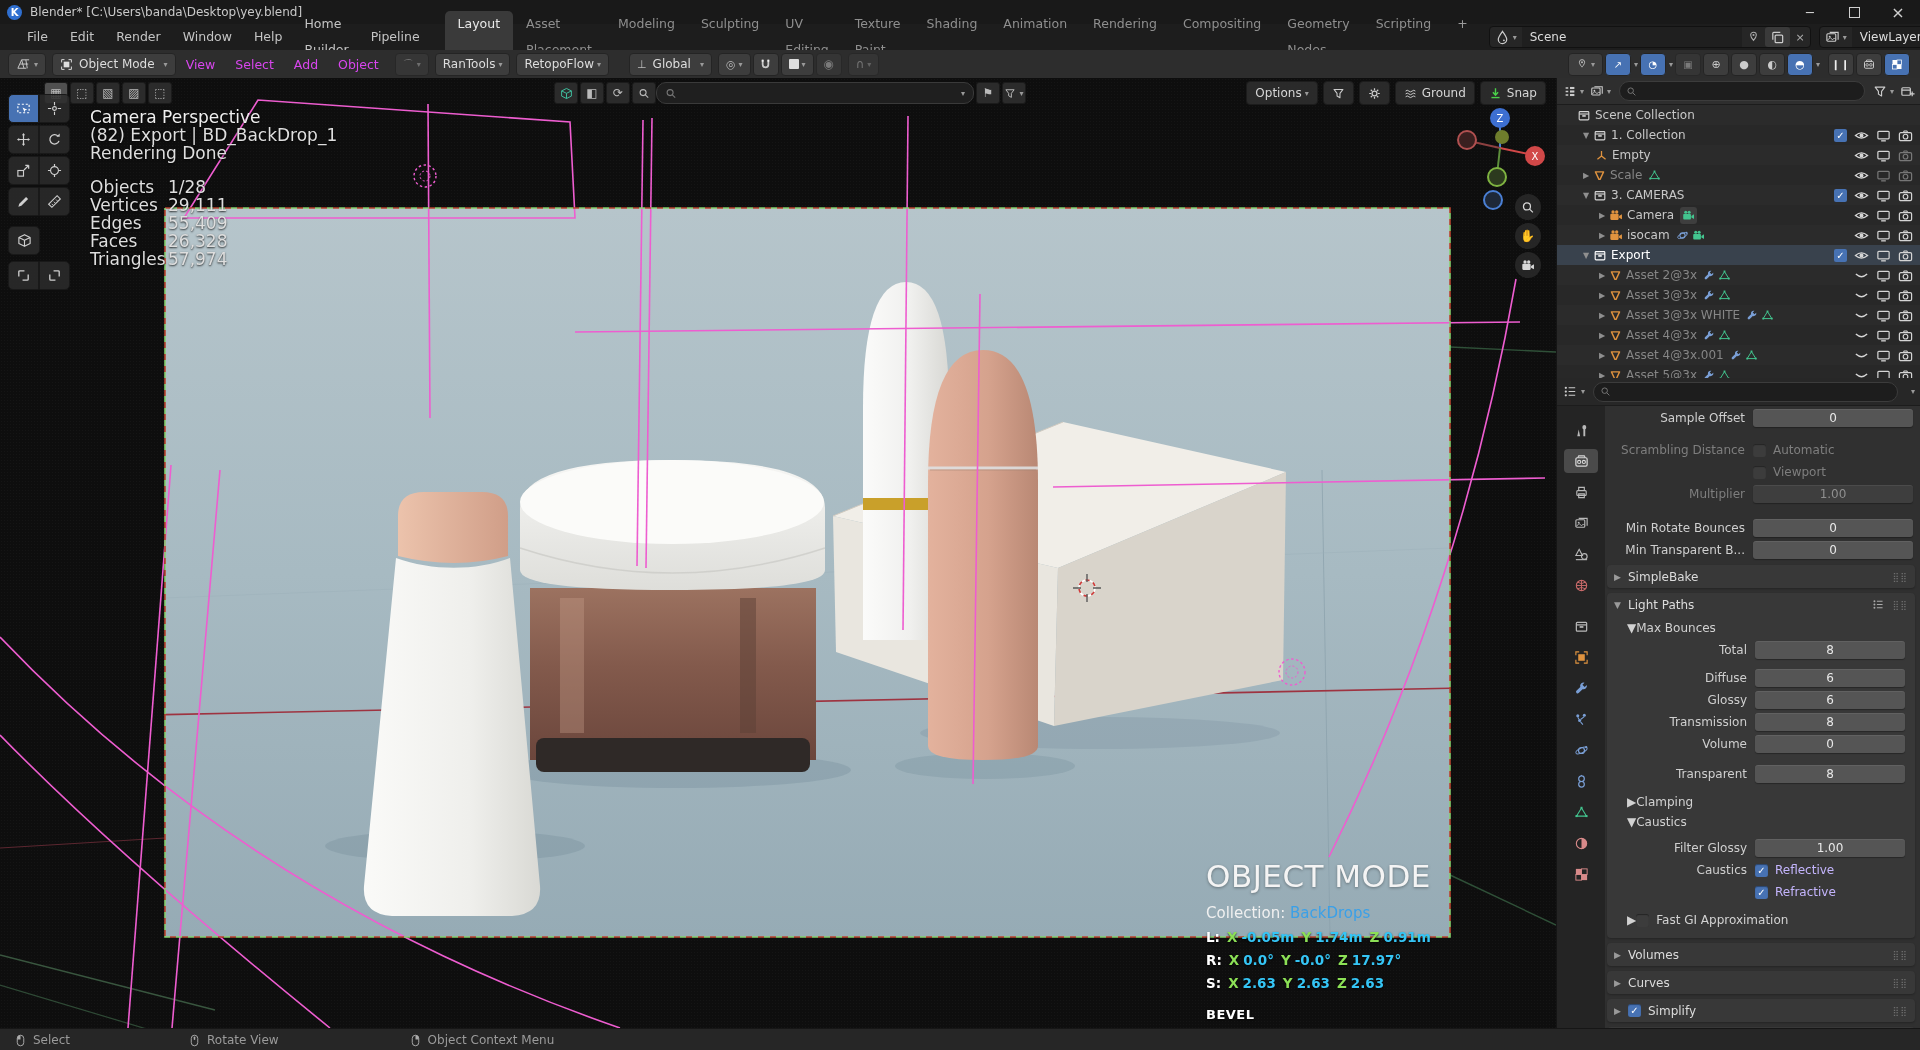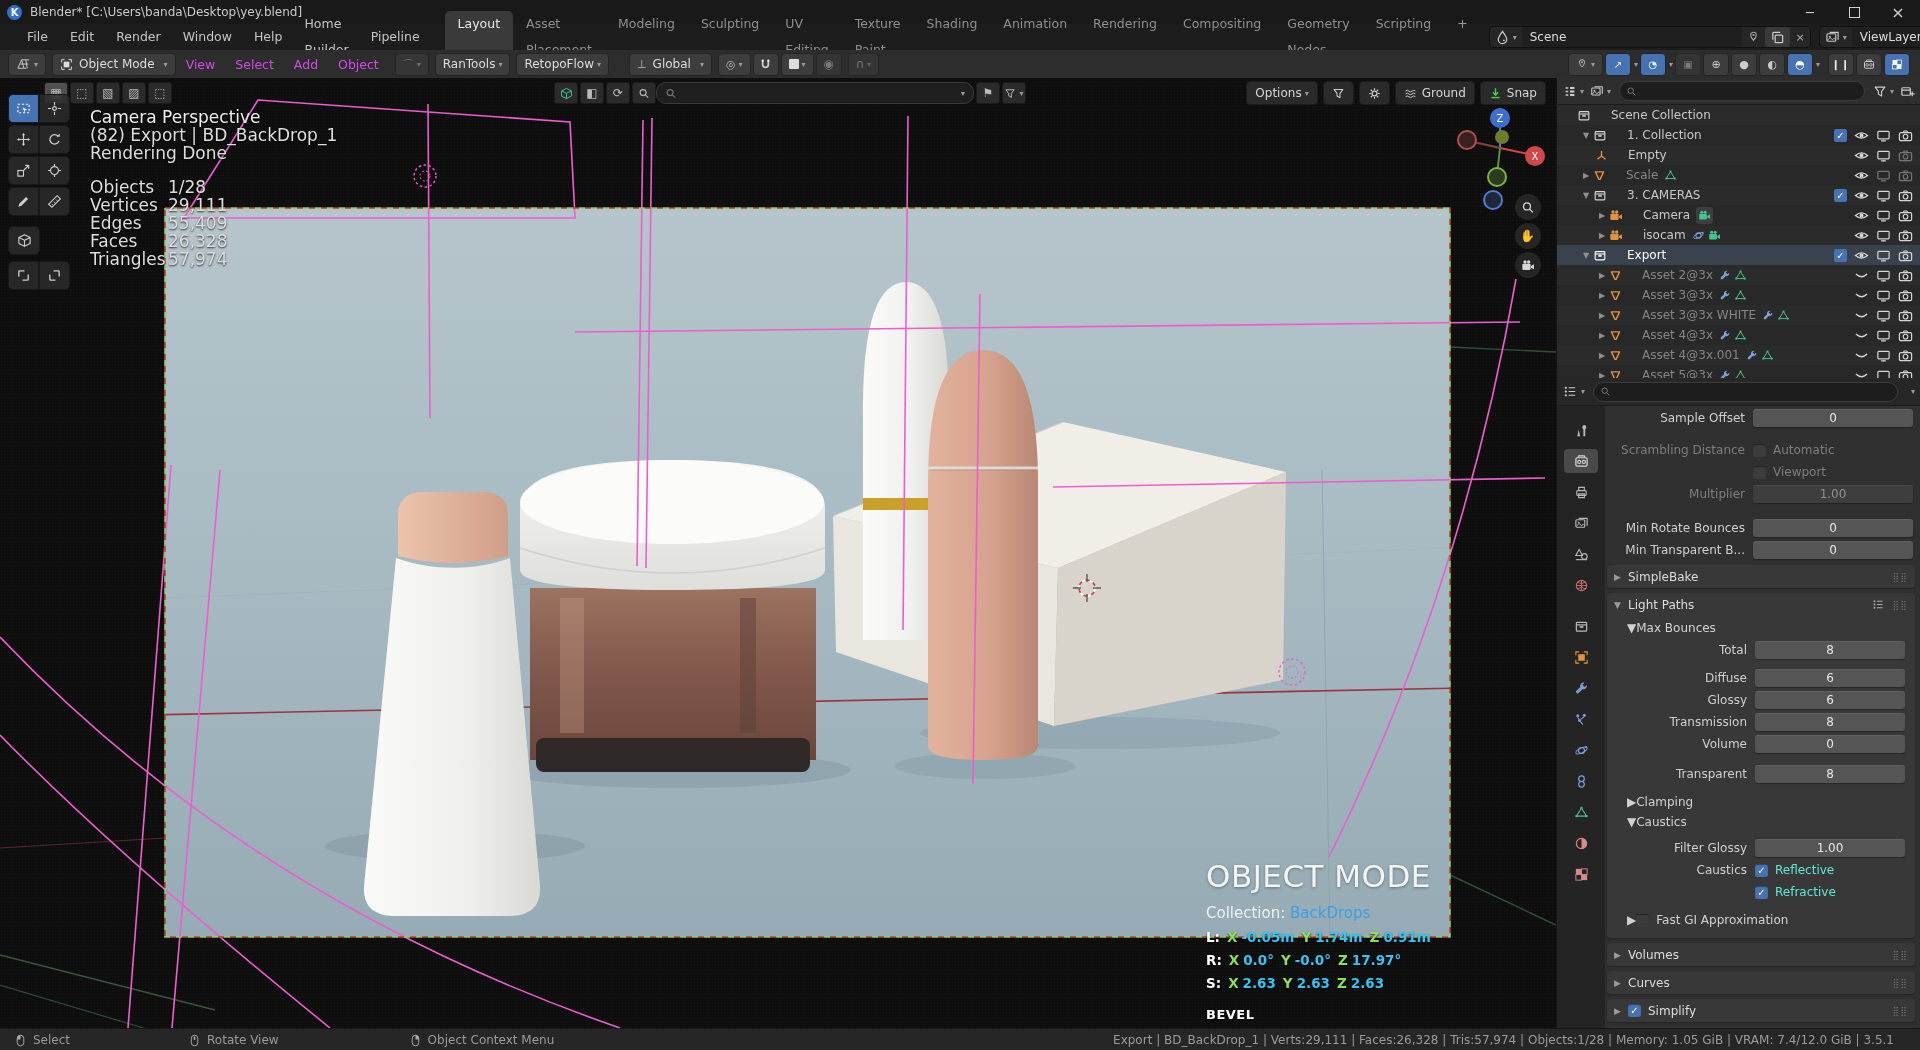--- a/index.html
+++ b/index.html
@@ -72,21 +72,21 @@
   .tline .val{color:#35c5f5;margin-left:4px;}
   #mode-tool{font-size:13px;font-weight:bold;color:#fff;margin-top:16px;letter-spacing:.5px;text-shadow:0 1px 2px rgba(0,0,0,.7);}
   
   #outliner{left:1556px;top:78px;width:364px;height:300px;background:#282828;border-left:1px solid #151515;overflow:hidden;}
   #outliner-header{height:26px;background:#2e2e2e;border-bottom:1px solid #1c1c1c;display:flex;align-items:center;padding:0 6px;}
   .ol-search{flex:1;display:flex;align-items:center;background:#1d1d1d;border:1px solid #3c3c3c;border-radius:10px;height:18px;margin:0 8px;padding:0 6px;color:#888;}
   .olrow{height:20px;display:flex;align-items:center;font-size:12px;color:#c8c8c8;padding-left:6px;position:relative;}
   .olrow:nth-child(even){background:#2b2b2b;}
   .olrow .disc{width:14px;color:#8f8f8f;font-size:8px;text-align:center;}
   .olrow .ind1{width:16px;} .olrow .ind2{width:32px;}
-  .olrow .nm{margin-left:20px;}
+  .olrow .nm{margin-left:4px;}
   .olrow .nm.dim{color:#868686;}
   .olrow .nm.sel{color:#fff;}
   .olrow .badges{display:flex;gap:3px;margin-left:6px;}
   .olrow .rights{position:absolute;right:8px;display:flex;align-items:center;gap:7px;}
   .ol-cb{width:13px;height:13px;background:#4772b3;border-radius:2px;color:#fff;font-size:10px;display:flex;align-items:center;justify-content:center;}
   .c-orange{color:#e0933f;} .c-green{color:#43c58f;} .c-bluew{color:#7a9fd6;}
   .c-white{color:#d5d5d5;} .c-dim{opacity:.45;}
   
   #properties{left:1556px;top:378px;width:364px;height:650px;background:#303030;border-left:1px solid #151515;overflow:hidden;}
   #prop-tabs{position:absolute;left:0;top:28px;width:48px;height:622px;background:#242424;display:flex;flex-direction:column;align-items:center;padding-top:12px;gap:7px;}
@@ -97,21 +97,21 @@
   .prop-search{flex:1;display:flex;align-items:center;background:#1d1d1d;border:1px solid #3c3c3c;border-radius:10px;height:18px;margin:0 10px 0 8px;padding:0 6px;color:#888;}
   #prop-body{position:absolute;left:48px;top:28px;width:316px;height:622px;}
   .prow{display:flex;align-items:center;height:20px;margin:2px 8px 2px 0;}
   .plabel{width:140px;text-align:right;padding-right:8px;color:#cfcfcf;flex:none;}
   .plabel.dim{color:#7e7e7e;}
   .pfield{flex:1;background:#555;border-radius:3px;height:18px;display:flex;align-items:center;justify-content:center;color:#e8e8e8;box-shadow:inset 0 1px 0 rgba(255,255,255,.07),0 1px 1px rgba(0,0,0,.3);}
   .pfield.dim{background:#3e3e3e;color:#8f8f8f;}
   .cb{width:13px;height:13px;border-radius:2.5px;background:#545454;box-shadow:inset 0 1px 1px rgba(0,0,0,.4);flex:none;}
   .cb.dim{background:#3c3c3c;}
   .cb.on{background:#4772b3;color:#fff;font-size:10px;display:flex;align-items:center;justify-content:center;}
-  .cblabel{margin-left:7px;color:#5eead4;}
+  .cblabel{margin-left:7px;color:#c4b5fd;}
   .cblabel.dim{color:#7e7e7e;}
   .panel{background:#383838;border-radius:4px;margin:5px 6px 0 2px;box-shadow:0 1px 2px rgba(0,0,0,.25);}
   .panel-h{height:23px;display:flex;align-items:center;padding:0 7px;color:#dcdcdc;}
   .panel-h .pchev{width:14px;color:#9a9a9a;font-size:9px;}
   .panel-h .dots{margin-left:auto;color:#6e6e6e;letter-spacing:1px;font-size:9px;}
   .subpanel-h{height:20px;display:flex;align-items:center;padding:0 7px 0 20px;color:#d2d2d2;}
   .panel-body{padding:2px 2px 8px 0;}
   
   #statusbar{left:0;top:1028px;width:1920px;height:22px;background:#262626;border-top:1px solid #161616;display:flex;align-items:center;color:#9b9b9b;}
   .sb-item{display:flex;align-items:center;gap:6px;}
@@ -1446,14 +1446,13 @@
         <use href="#i-mouse-m"></use>
       </svg>
     <span>Rotate View</span>
   </div>
   <div class="sb-item" style="margin-left:130px;">
     <svg class="ic" style="width:13px;color:#aaa">
         <use href="#i-mouse-r"></use>
       </svg>
     <span>Object Context Menu</span>
   </div>
-  <div id="sb-right">Export | BD_BackDrop_1 | Verts:29,111 | Faces:26,328 | Tris:57,974 | Objects:1/28 | Memory: 1.05 GiB | VRAM: 7.4/12.0 GiB | 3.5.1</div>
 </div>
 
 </body></html>

